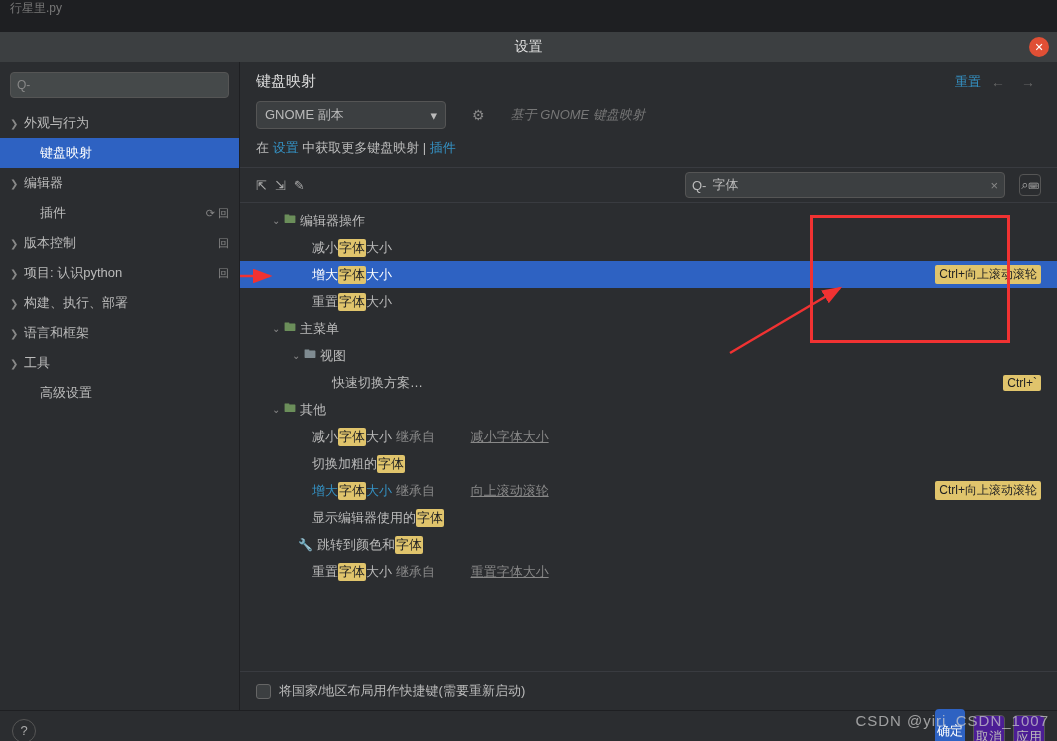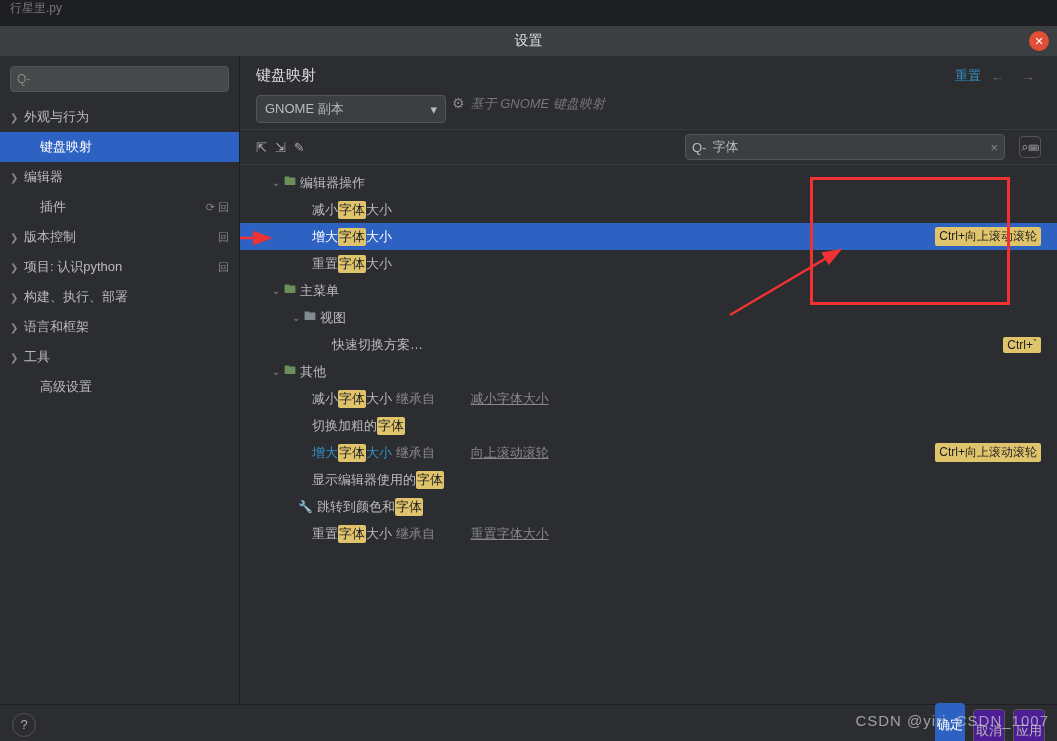--- a/index.html
+++ b/index.html
@@ -1,35 +1,35 @@
 <!DOCTYPE html>
 <html><head>
 <meta charset="utf-8">
 <style>
 * { margin: 0; padding: 0; box-sizing: border-box; font-family: -apple-system, "Segoe UI", "Microsoft YaHei", sans-serif; }
 body { background: #2b2d30; color: #bbbbbb; font-size: 13px; width: 1057px; height: 741px; overflow: hidden; position: relative; }
-.tab-bar { height: 26px; background: #1e1f22; color: #777; padding-left: 10px; font-size: 12px; }
+.tab-bar { height: 32px; background: #1e1f22; color: #777; padding-left: 10px; font-size: 12px; }
 .title-bar { height: 30px; background: #3c3f41; display: flex; align-items: center; justify-content: center; position: relative; color: #ddd; font-size: 14px; }
 .close-btn { position: absolute; right: 8px; top: 5px; width: 20px; height: 20px; border-radius: 50%; background: #e04f35; display: flex; align-items: center; justify-content: center; color: #fff; font-size: 11px; }
 .main { display: flex; height: 648px; }
 .sidebar { width: 240px; background: #2b2d30; border-right: 1px solid #1e1f22; }
 .search-box { margin: 10px; height: 26px; background: #45494a; border: 1px solid #555; border-radius: 4px; display: flex; align-items: center; padding: 0 6px; color: #888; }
 .search-box .q { font-size: 12px; }
 .nav { }
 .nav-item { display: flex; align-items: center; padding: 6px 10px 6px 24px; color: #bbbbbb; position: relative; }
 .nav-item.selected { background: #2e62c2; color: #fff; }
 .nav-item .chev { position: absolute; left: 10px; color: #888; font-size: 10px; }
 .nav-item .badge { margin-left: auto; color: #888; font-size: 11px; }
 .nav-item.sub { padding-left: 40px; }
 .content { flex: 1; background: #2b2d30; display: flex; flex-direction: column; }
 .content-header { display: flex; align-items: center; padding: 10px 16px 4px 16px; }
 .content-title { font-size: 15px; color: #ddd; flex: 1; }
 .reset-link { color: #3592c4; margin-right: 10px; }
 .nav-arrows { color: #666; font-size: 14px; letter-spacing: 6px; }
-.dropdown-row { display: flex; padding: 6px 16px; gap: 6px; }
+.dropdown-row { display: flex; align-items: center; padding: 6px 16px; gap: 26px; }
 .dropdown { width: 190px; height: 28px; background: #3c3f41; border: 1px solid #555; border-radius: 4px; display: flex; align-items: center; padding: 0 8px; color: #bbb; justify-content: space-between; }
 .gear { color: #888; font-size: 14px; }
 .based-on { color: #777; font-style: italic; }
 .link-row { padding: 4px 16px 10px 16px; color: #bbb; }
 .link-row .link { color: #3592c4; }
 .toolbar { display: flex; align-items: center; padding: 4px 16px; gap: 8px; border-top: 1px solid #393b40; border-bottom: 1px solid #393b40; }
 .tool-icon { color: #aaa; font-size: 13px; }
 .toolbar-spacer { flex: 1; }
 .search-field { width: 320px; height: 26px; background: #3c3f41; border: 1px solid #555; border-radius: 4px; display: flex; align-items: center; padding: 0 6px; color: #bbb; gap: 6px; }
 .search-field .x { margin-left: auto; color: #888; }
@@ -134,20 +134,23 @@
 
     <div class="dropdown-row">
       <div class="dropdown">
         <span>GNOME 副本</span>
         <span>▾</span>
       </div>
       <span class="gear">⚙</span>
       <span class="based-on">基于 GNOME 键盘映射</span>
     </div>
 
+    <div class="link-row">
+      <span>在 </span><span class="link">设置</span><span> 中获取更多键盘映射 | </span><span class="link">插件</span>
+    </div>
 
     <div class="toolbar">
       <span class="tool-icon">⇱</span>
       <span class="tool-icon">⇲</span>
       <span class="tool-icon">✎</span>
       <div class="toolbar-spacer"></div>
       <div class="search-field">
         <span>Q-</span>
         <span>字体</span>
         <span class="x">×</span>
@@ -262,20 +265,24 @@
         <defs>
             <marker id="ah" markerWidth="8" markerHeight="8" refX="7" refY="3" orient="auto">
               <path d="M0,0 L8,3 L0,6 Z" fill="#f03232"></path>
             </marker>
           </defs>
         <line x1="0" y1="43" x2="70" y2="43" stroke="#f03232" stroke-width="2.5" marker-end="url(#ah)"></line>
         <line x1="530" y1="120" x2="640" y2="55" stroke="#f03232" stroke-width="2.5" marker-end="url(#ah)"></line>
       </svg>
     </div>
 
+    <div class="footer-checkbox">
+      <div class="checkbox"></div>
+      <span>将国家/地区布局用作快捷键(需要重新启动)</span>
+    </div>
   </div>
 </div>
 
 <div class="bottom-bar">
   <div class="help-btn">?</div>
   <div class="bottom-spacer"></div>
   <div class="btn btn-primary">
       <span>确定</span>
     </div>
   <div class="btn btn-secondary">

